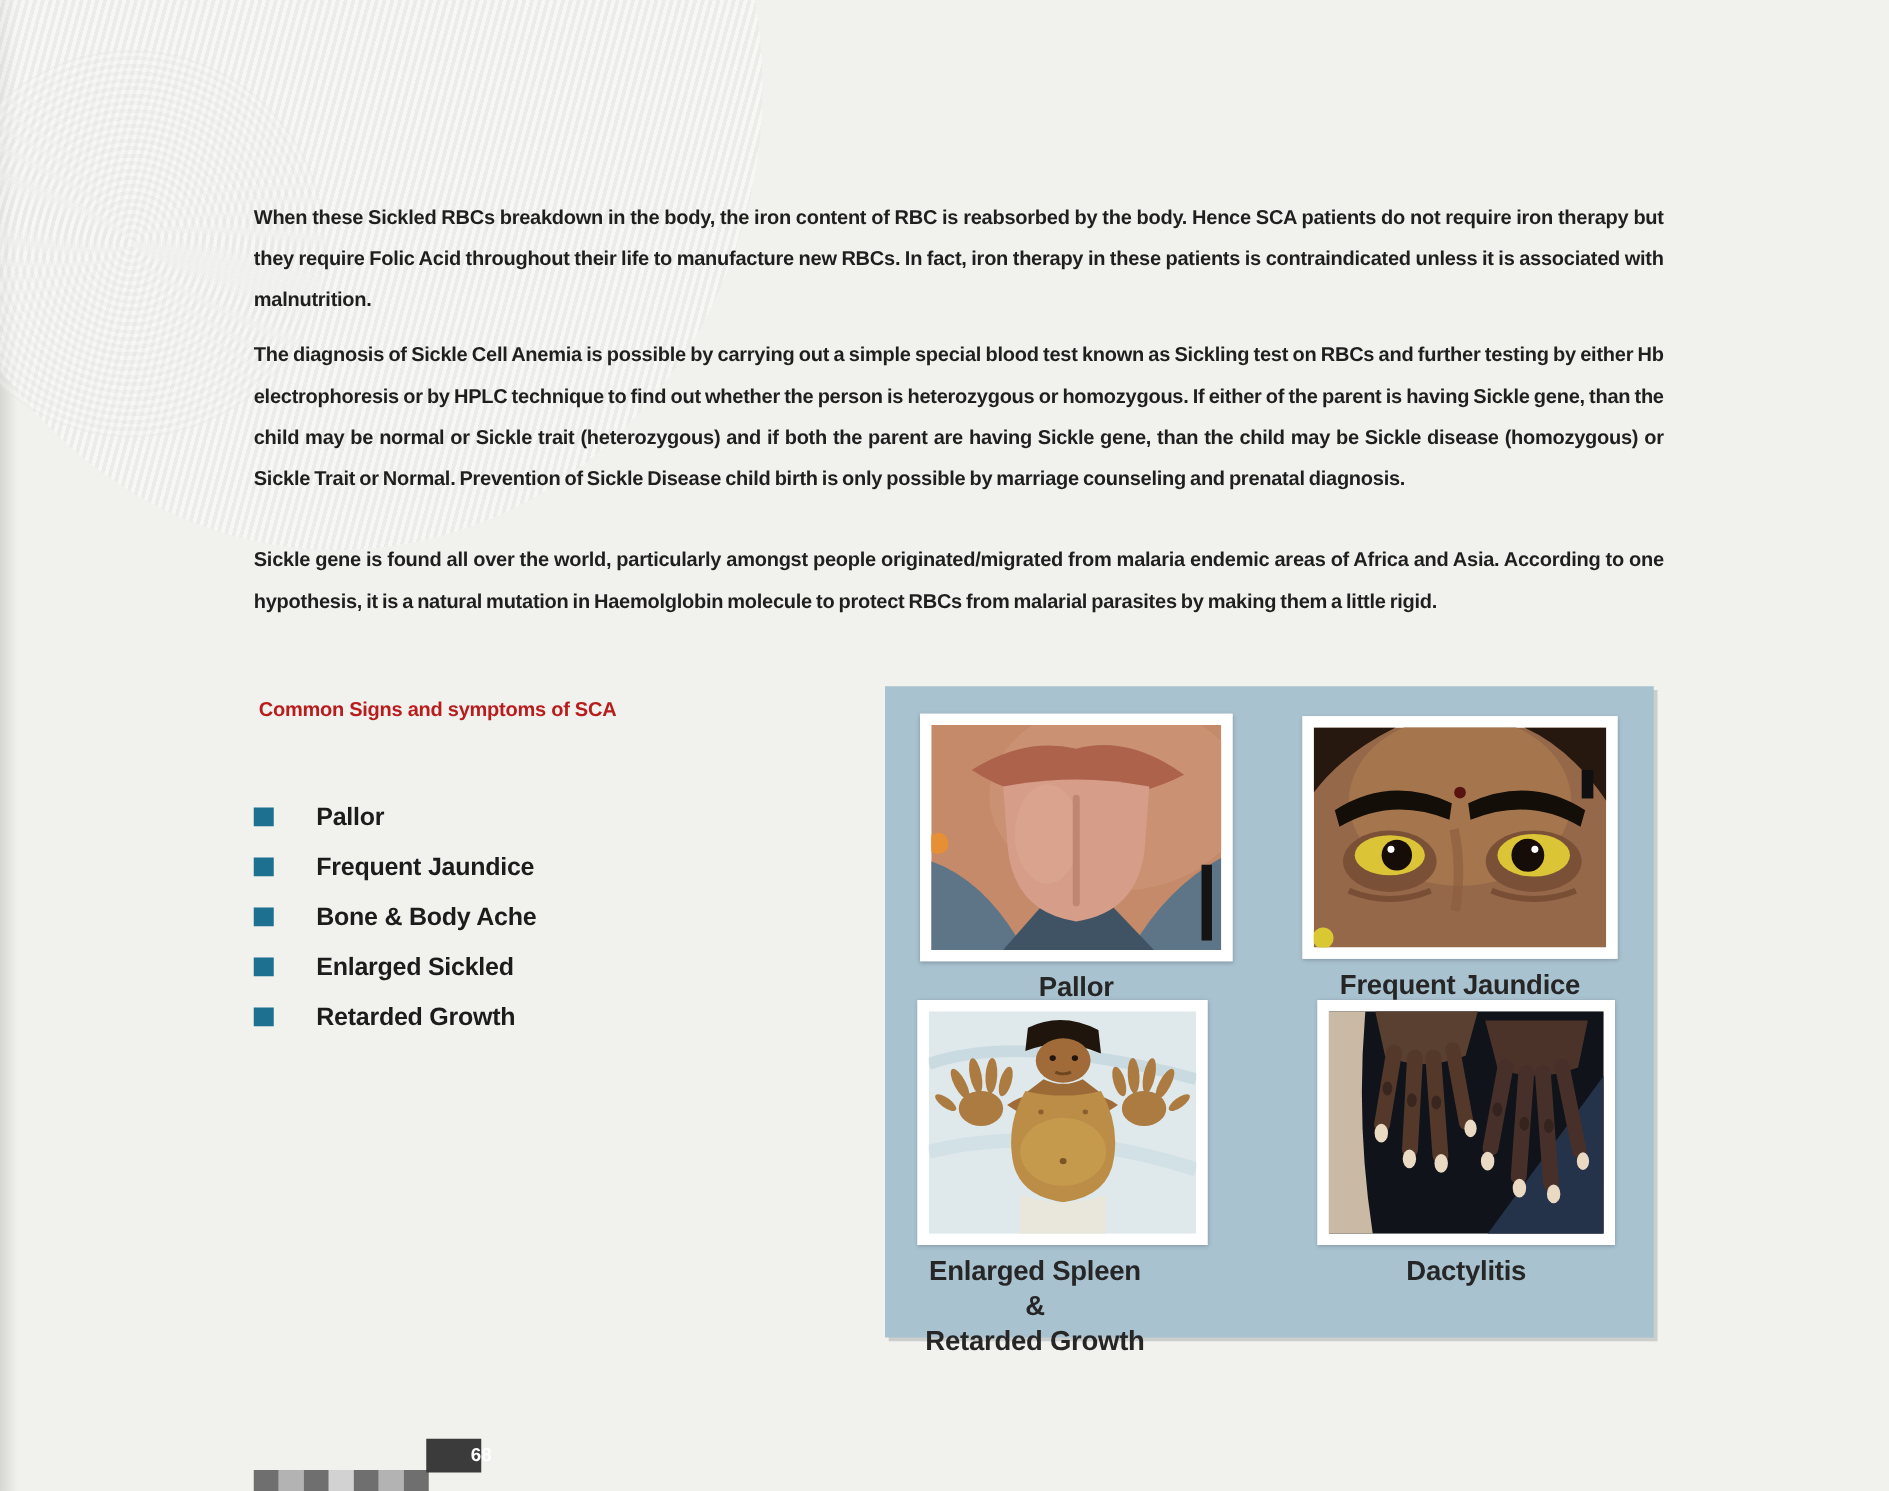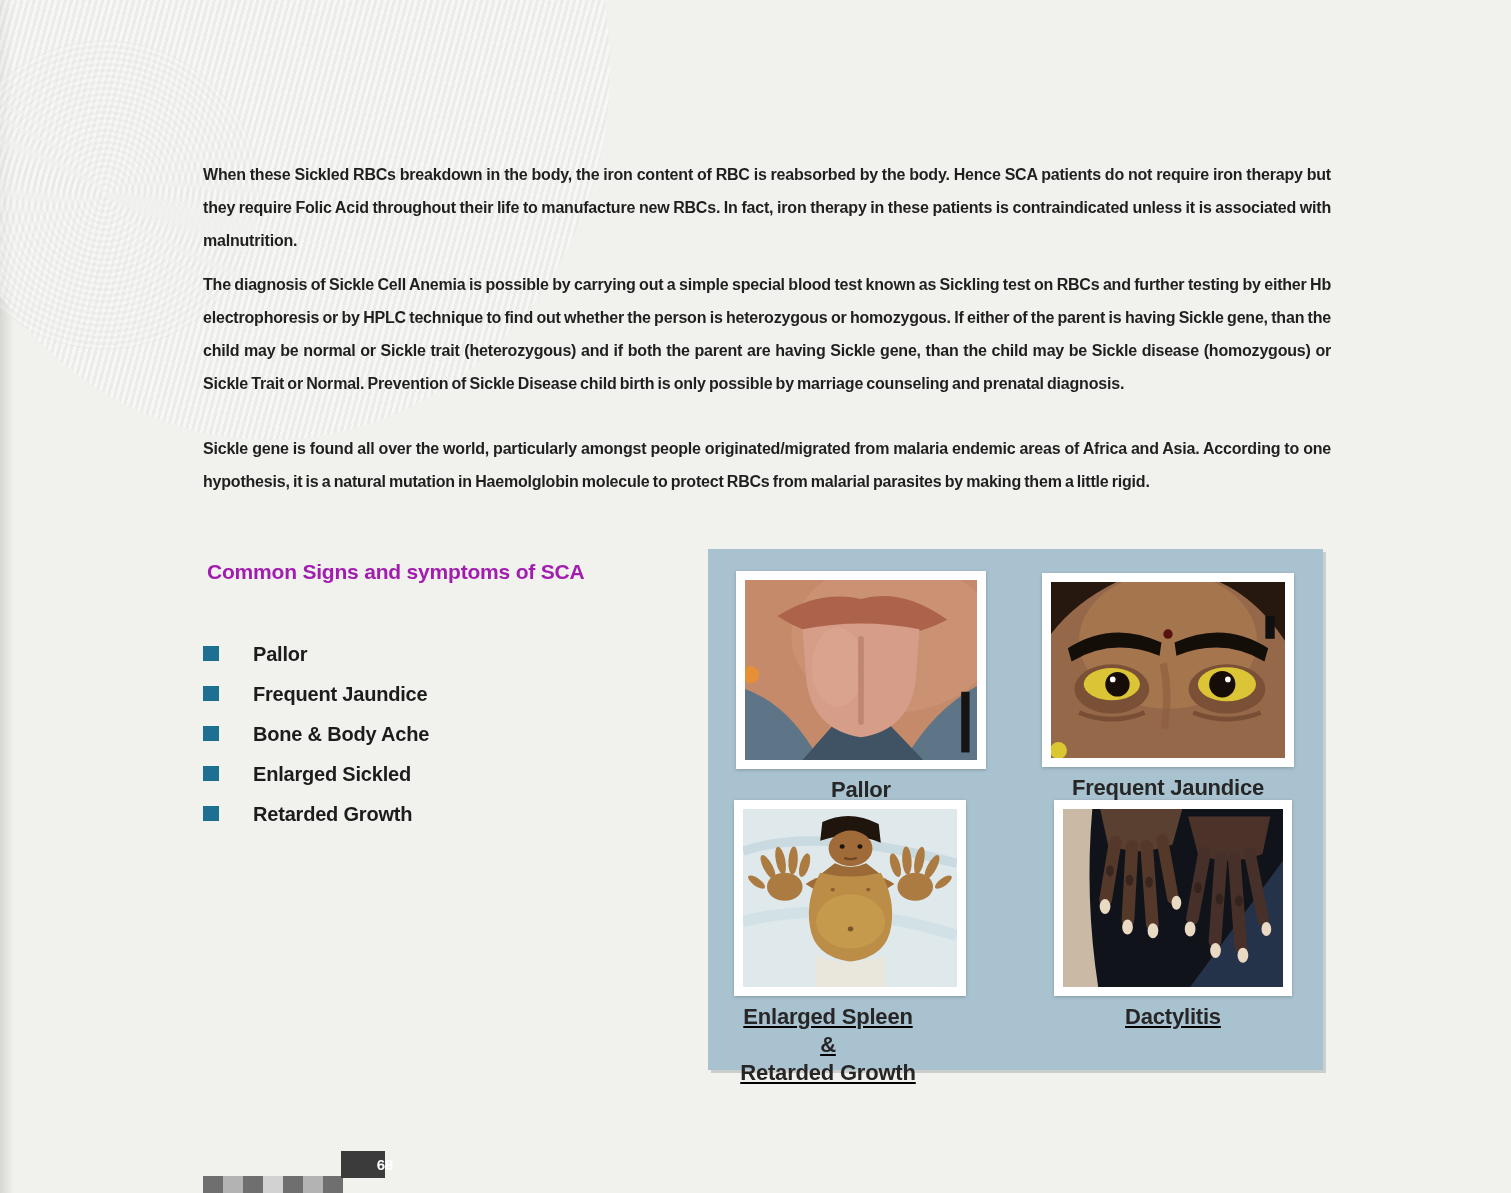--- a/index.html
+++ b/index.html
@@ -31,21 +31,21 @@
     font-size:16px;font-weight:bold;line-height:33px;
     letter-spacing:-0.2px;word-spacing:-1px;
     color:var(--text-dark);text-align:justify;
   }
   .para-1{top:158px;}
   .para-2{top:268px;}
   .para-3{top:432px;}
 
   .symptoms-heading{
     position:absolute;left:207px;top:560px;
-    font-size:21px;font-weight:bold;letter-spacing:-0.2px;color:#a21caf;
+    font-size:16px;font-weight:bold;letter-spacing:-0.2px;color:#b91c1c;
   }
   .symptoms-list{
     position:absolute;left:203px;top:643px;list-style:none;width:420px;
   }
   .symptoms-list li{
     display:flex;align-items:flex-start;margin-bottom:17px;min-height:23px;
   }
   .bullet{
     flex:0 0 auto;width:16px;height:15px;margin-top:3px;
     background:var(--accent-teal);
@@ -69,23 +69,23 @@
   }
   .photo svg{display:block;width:100%;height:100%;}
   .fig-caption{
     margin-top:7px;font-size:22px;font-weight:bold;letter-spacing:-0.2px;
     color:#262626;text-align:center;white-space:pre-line;line-height:28px;
   }
   .fig-1{left:28px;top:22px;width:250px;}
   .fig-1 .photo{width:250px;height:198px;}
   .fig-2{left:334px;top:24px;width:252px;}
   .fig-2 .photo{width:252px;height:194px;}
-  .fig-3{left:26px;top:251px;width:188px;text-decoration:underline;}
+  .fig-3{left:26px;top:251px;width:188px;}
   .fig-3 .photo{width:232px;height:196px;}
-  .fig-4{left:346px;top:251px;width:238px;text-decoration:underline;}
+  .fig-4{left:346px;top:251px;width:238px;}
   .fig-4 .photo{width:238px;height:196px;}
 
   
   .print-strip{position:absolute;left:203px;top:1176px;height:17px;display:flex;}
   .strip-cell{width:20px;height:17px;}
   .page-number-badge{
     position:absolute;left:341px;top:1151px;width:29px;height:27px;
     background:var(--badge-dark);color:#fff;
     display:flex;align-items:center;justify-content:center;
     font-size:15px;font-weight:bold;padding-left:44px;

